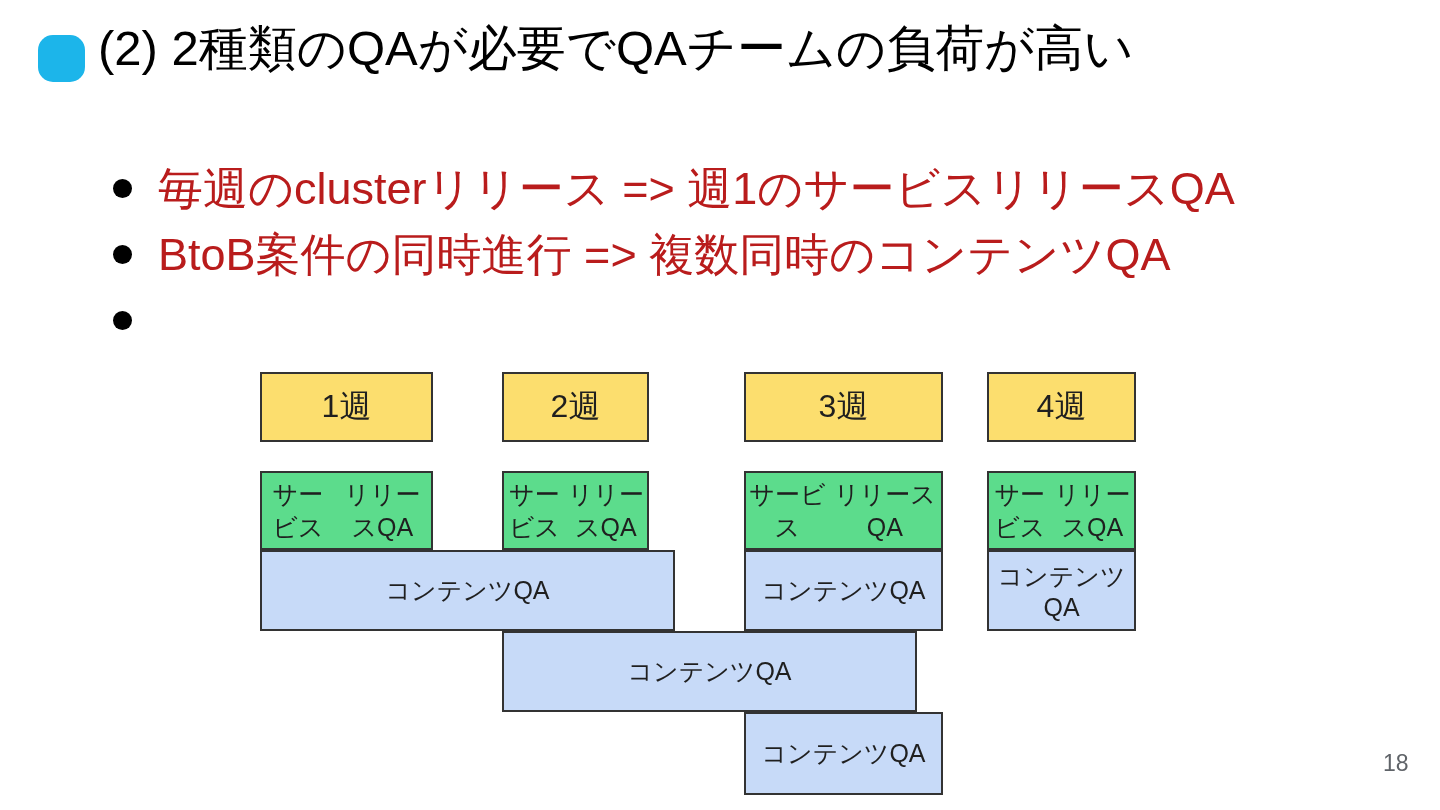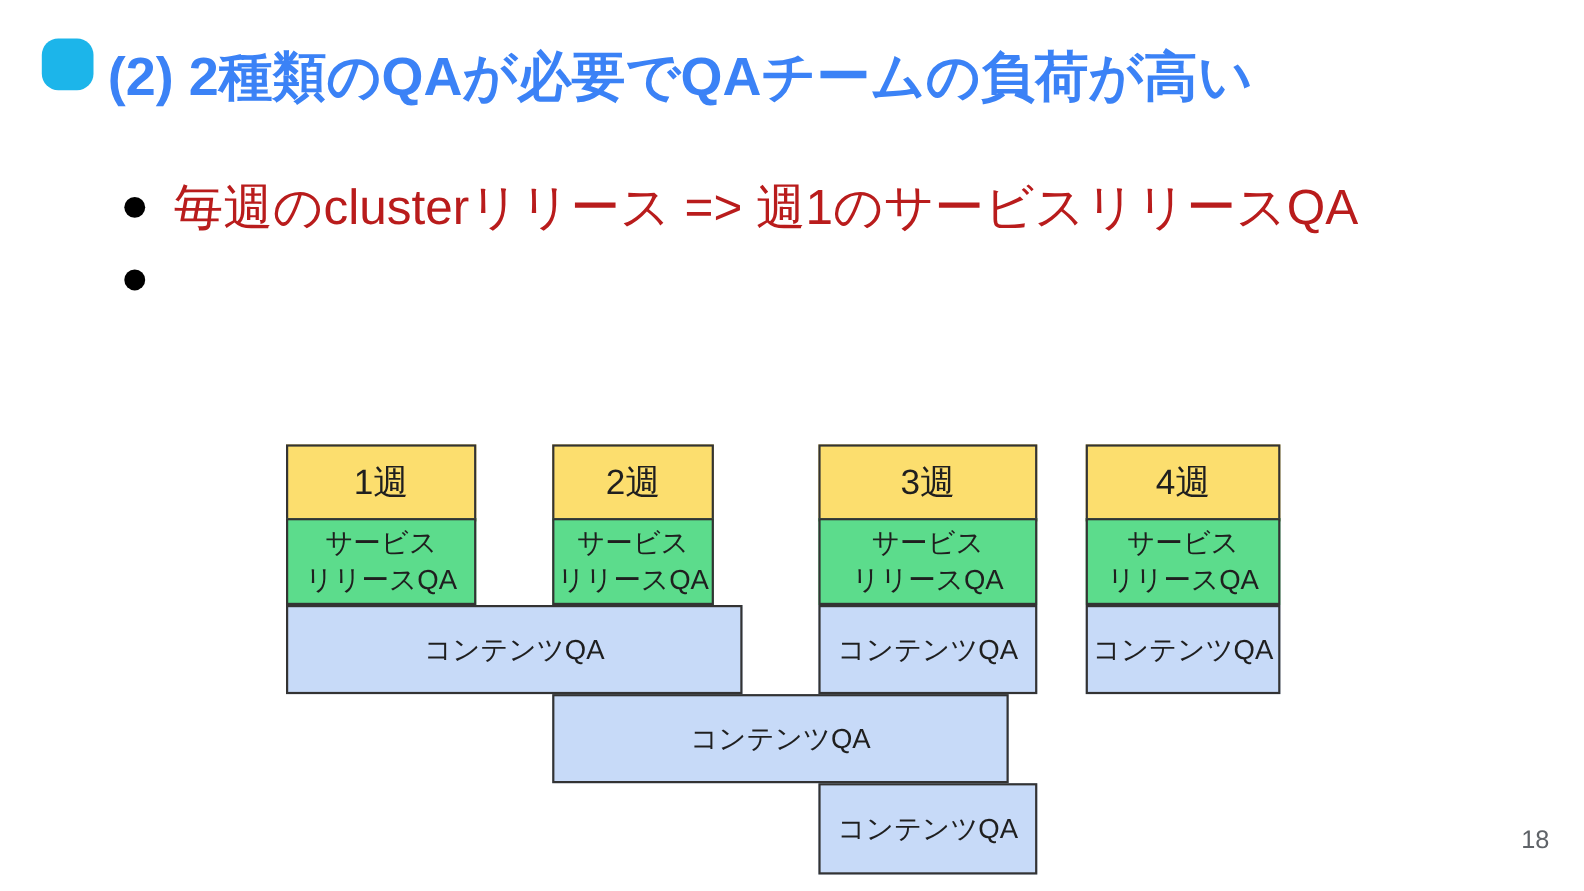--- a/index.html
+++ b/index.html
@@ -19,22 +19,22 @@
     overflow:hidden;
   }
   .slide{position:relative;width:1440px;height:810px;background:#ffffff;}
 
   
   .accent-dot{
     position:absolute;left:38px;top:35px;width:47px;height:47px;
     border-radius:15px;background:var(--accent-bullet);
   }
   .title{
-    position:absolute;left:98px;top:37px;margin:0;
-    font-size:49px;font-weight:bold;color:#3b82f6;
+    position:absolute;left:98px;top:16px;margin:0;
+    font-size:49px;font-weight:normal;color:#000000;
     white-space:nowrap;letter-spacing:0;
   }
 
   
   .bullets{position:absolute;left:113px;top:166px;}
   .bullet-item{
     display:flex;align-items:center;height:45px;margin-bottom:21px;
     font-size:45px;color:#b91c1c;white-space:nowrap;
   }
   .bullet-marker{
@@ -45,27 +45,27 @@
   
   .box{
     position:absolute;box-sizing:border-box;
     border:2px solid var(--box-border);
     display:flex;align-items:center;justify-content:center;
     color:var(--box-text);text-align:center;
   }
   .col1{left:260px;width:173px;}
   .col2{left:502px;width:147px;}
   .col3{left:744px;width:199px;}
-  .col4{left:987px;width:177px;}
+  .col4{left:987px;width:149px;}
   .span-w1-w2{left:260px;width:415px;}
   .span-w2-w3{left:502px;width:415px;}
 
-  .yellow{top:404px;height:70px;background:var(--week-header-bg);font-size:32px;}
+  .yellow{top:372px;height:70px;background:var(--week-header-bg);font-size:32px;}
   .green{top:471px;height:79px;background:var(--service-qa-bg);
-         flex-direction:column;font-size:25px;line-height:33px;}
+         flex-direction:row;font-size:25px;line-height:33px;}
   .blue{background:var(--content-qa-bg);font-size:25px;}
   .row1{top:550px;height:81px;}
   .row2{top:631px;height:81px;}
   .row3{top:712px;height:83px;}
 
   .page-number{
     position:absolute;left:1383px;top:750px;
     font-size:23px;color:var(--page-number-color);
   }
 </style>
@@ -74,20 +74,24 @@
 
 <div class="slide">
 
   <span class="accent-dot"></span>
   <h1 class="title">(2) 2種類のQAが必要でQAチームの負荷が高い</h1>
 
   <div class="bullets">
     <div class="bullet-item">
       <span class="bullet-marker"></span>
       <span>毎週のclusterリリース =&gt; 週1のサービスリリースQA</span>
+    </div>
+    <div class="bullet-item">
+      <span class="bullet-marker"></span>
+      <span>BtoB案件の同時進行 =&gt; 複数同時のコンテンツQA</span>
     </div>
     <div class="bullet-item">
       <span class="bullet-marker"></span>
     </div>
   </div>
 
   <div>
 
     <div class="box yellow col1">1週</div>
     <div class="box yellow col2">2週</div>

